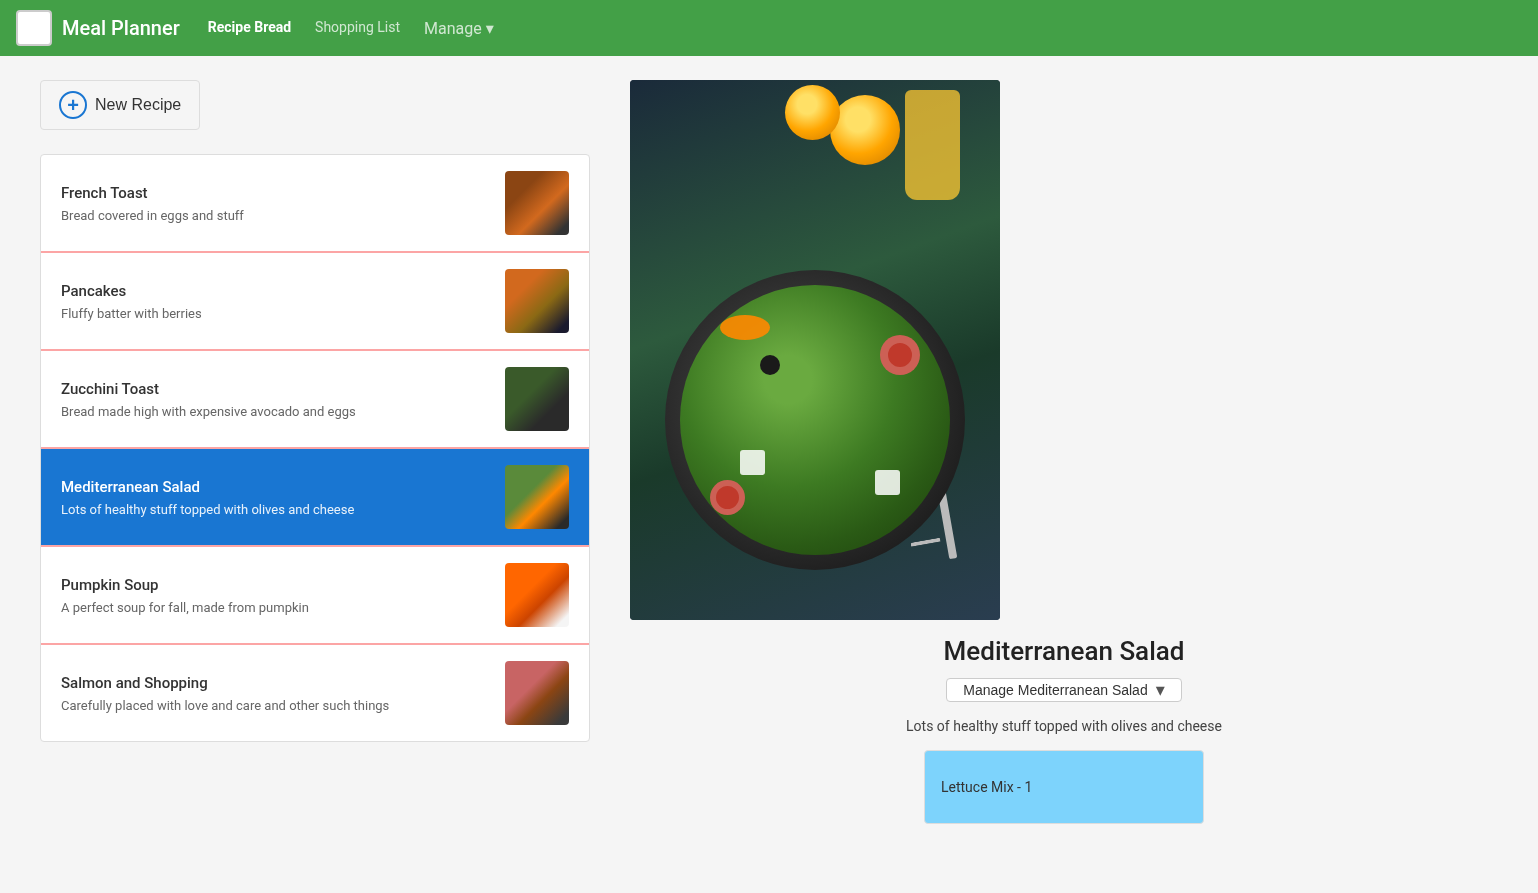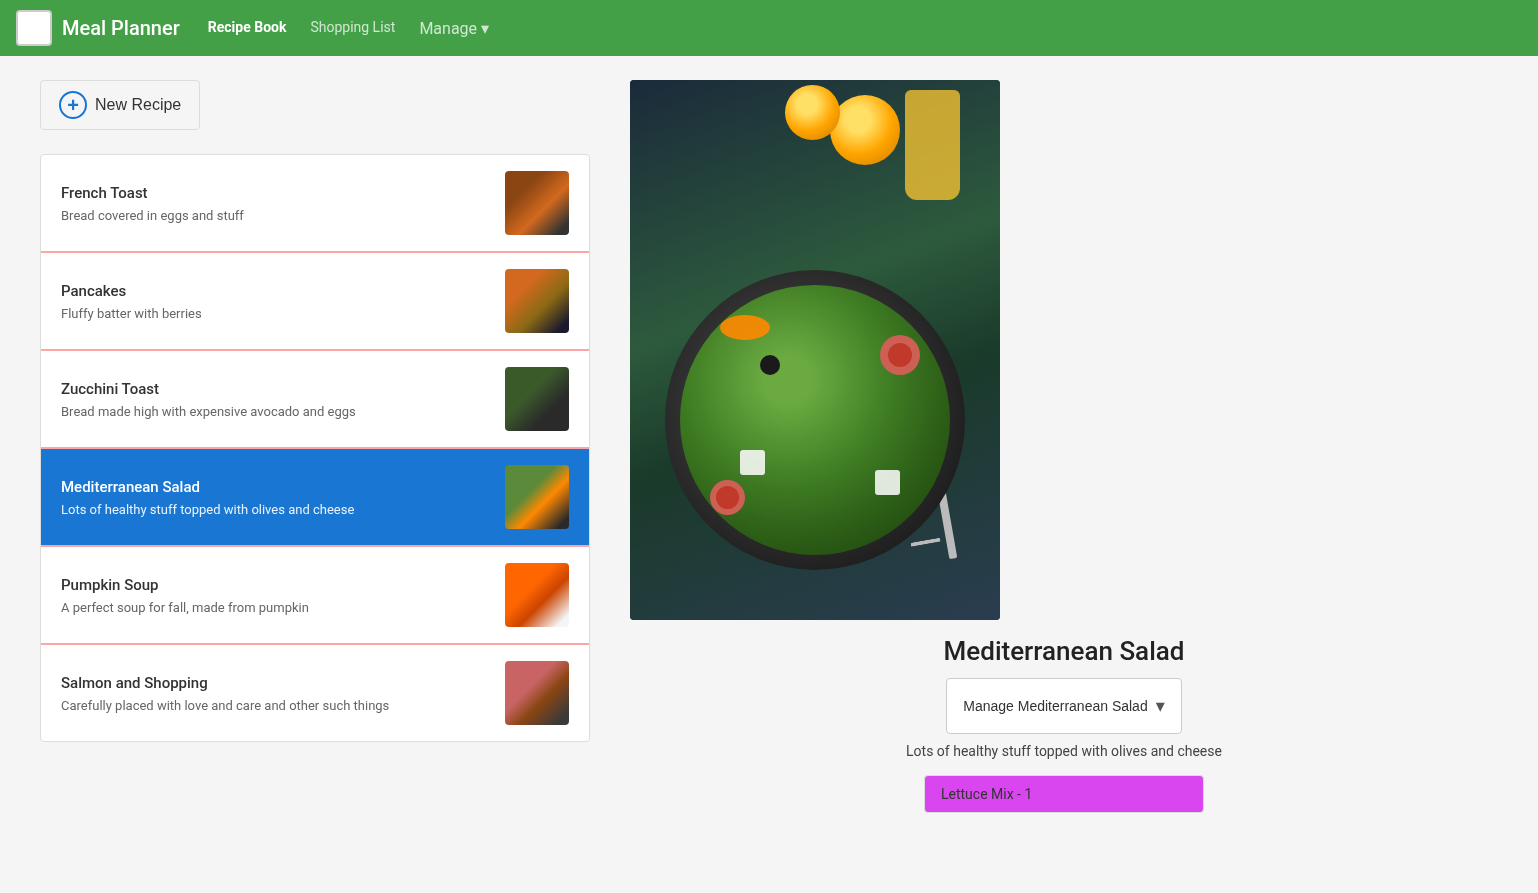--- a/index.html
+++ b/index.html
@@ -166,41 +166,41 @@
       margin: 16px 0 12px;
       text-align: center;
     }
     .manage-btn {
       display: flex;
       align-items: center;
       gap: 8px;
       background: white;
       border: 1px solid #ccc;
       border-radius: 4px;
-      padding: 16px 16px;
+      padding: 0 16px;
       font-size: 14px;
       color: #333;
       cursor: pointer;
-      margin: 0 auto 9px;
+      margin: 0 auto 16px;
     }
     .manage-btn .dropdown-arrow {
       font-size: 18px;
       color: #555;
     }
     .detail-desc {
       font-size: 14px;
       color: #444;
       text-align: center;
       margin-bottom: 16px;
     }
     .ingredient-item {
-      background: #d946ef;
+      background: #7dd3fc;
       border: 1px solid #ddd;
       border-radius: 4px;
-      padding: 10px 16px;
+      padding: 28px 16px;
       font-size: 14px;
       color: #333;
       margin-bottom: 16px;
       max-width: 280px;
       margin-left: auto;
       margin-right: auto;
     }
 
     
     .thumb-french-toast { background: linear-gradient(135deg, #8B4513 30%, #D2691E 60%, #333 90%); }
@@ -212,21 +212,21 @@
   </style>
 </head>
 <body>
 
 <nav class="navbar">
   <div class="navbar-brand">
     <div class="brand-icon">🍽</div>
     <span>Meal Planner</span>
   </div>
   <div class="nav-links">
-    <a class="nav-link active">Recipe Book</a>
+    <a class="nav-link active">Recipe Bread</a>
     <a class="nav-link muted">Shopping List</a>
     <div class="nav-link-manage">
       <span>Manage</span>
       <span>▾</span>
     </div>
   </div>
 </nav>
 
 <div class="main-container">
 

